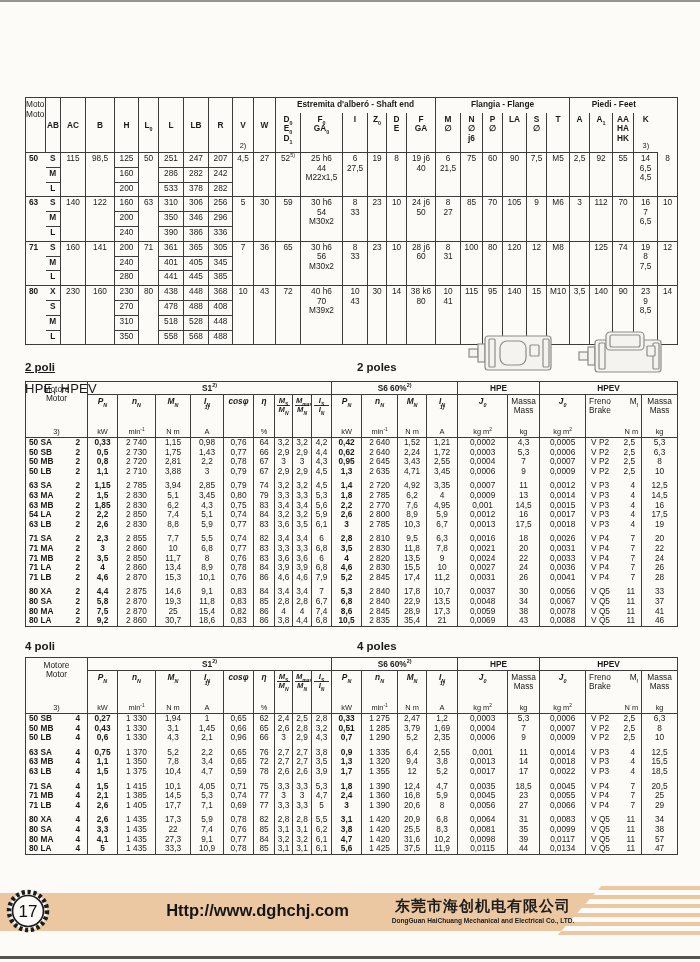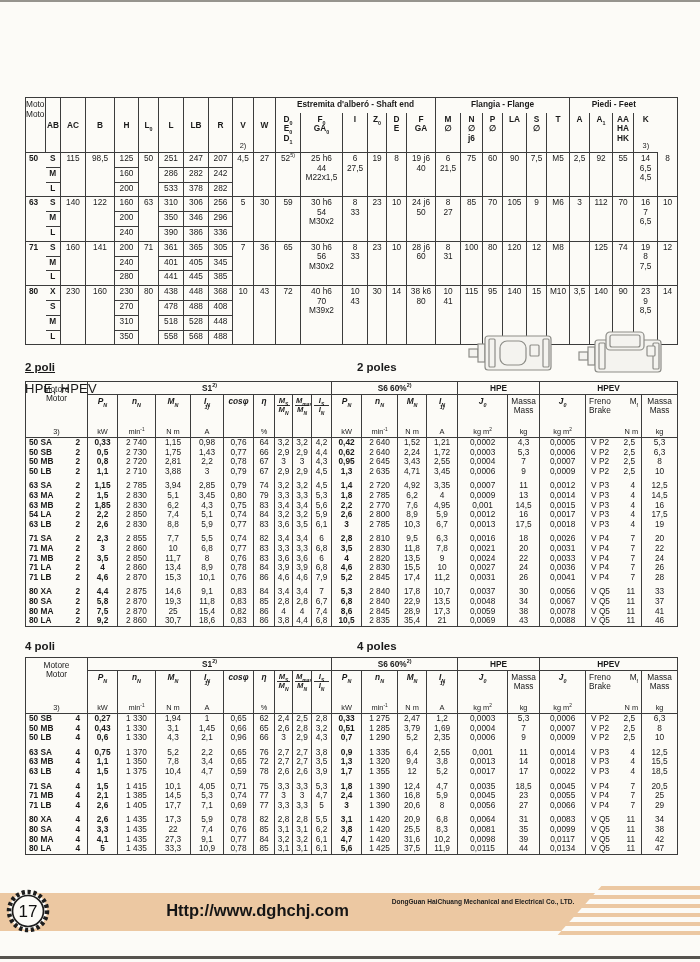--- a/index.html
+++ b/index.html
@@ -3198,21 +3198,21 @@
         <td>
           <div class="main"><span>0,0117</span></div>
         </td>
         <td class="brake">
           <div class="main split">
             <span><span>V Q5</span></span>
             <span><span>11</span></span>
           </div>
         </td>
         <td>
-          <div class="main"><span>42</span></div>
+          <div class="main"><span>57</span></div>
         </td>
       </tr>
       <tr>
         <td class="model b">
           <div class="main split">
             <span><span>80 LA</span></span>
             <span><span>4</span></span>
           </div>
         </td>
         <td class="b">
@@ -3281,16 +3281,17 @@
 
 <svg class="gear" width="46" height="46" viewBox="0 0 46 46">
   <circle cx="23" cy="23" r="19" fill="#fcfbf7" stroke="#1d1d1d" stroke-width="4.5" stroke-dasharray="3.2 2.7"></circle>
   <circle cx="23" cy="23" r="15.5" fill="#fcfbf7" stroke="#1d1d1d" stroke-width="1.7"></circle>
   <text x="23" y="29" text-anchor="middle" font-size="17" fill="#111">17</text>
 </svg>
 
 <div class="footer-url">Http://www.dghchj.com</div>
 
 <div class="company">
+  <div class="cn">东莞市海创机电有限公司</div>
   <div class="en">DongGuan HaiChuang Mechanical and Electrical Co.,  LTD.</div>
 </div>
 
 <div class="edge-bottom"></div>
 
 </body></html>

